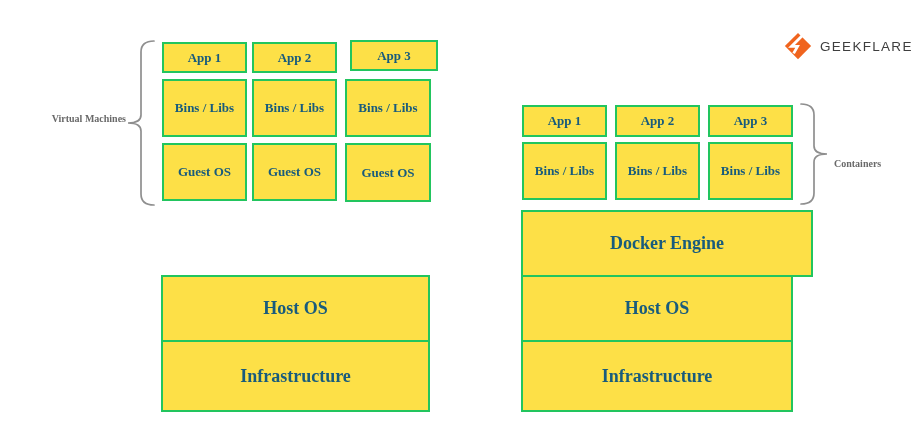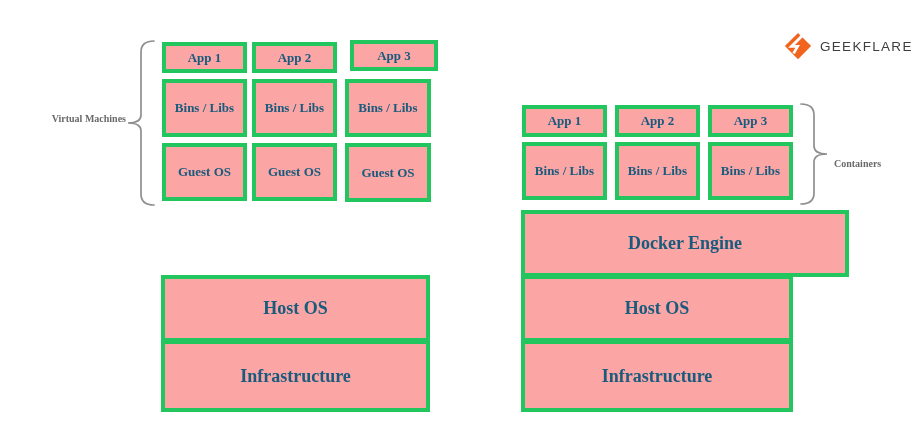--- a/index.html
+++ b/index.html
@@ -7,22 +7,22 @@
     position: relative;
     width: 921px;
     height: 441px;
     background: #ffffff;
     font-family: "Liberation Serif", serif;
     overflow: hidden;
   }
   .box {
     position: absolute;
     box-sizing: border-box;
-    border: 4px solid #22c55e;
-    background: #fca5a5;
+    border: 2px solid #22c55e;
+    background: #fde047;
     color: #185b7d;
     font-weight: bold;
     display: flex;
     align-items: center;
     justify-content: center;
     text-align: center;
   }
   .small { font-size: 13px; }
   .tall  { font-size: 18px; }
   .side-label {
@@ -78,21 +78,21 @@
   <div class="box tall" style="left:161px; top:340px; width:269px; height:72px;">Infrastructure</div>
 
   <div class="box small" style="left:522px; top:105px; width:85px; height:32px;">App 1</div>
   <div class="box small" style="left:615px; top:105px; width:85px; height:32px;">App 2</div>
   <div class="box small" style="left:708px; top:105px; width:85px; height:32px;">App 3</div>
 
   <div class="box small" style="left:522px; top:142px; width:85px; height:58px;">Bins / Libs</div>
   <div class="box small" style="left:615px; top:142px; width:85px; height:58px;">Bins / Libs</div>
   <div class="box small" style="left:708px; top:142px; width:85px; height:58px;">Bins / Libs</div>
 
-  <div class="box tall" style="left:521px; top:210px; width:328px; height:67px;">Docker Engine</div>
+  <div class="box tall" style="left:521px; top:210px; width:292px; height:67px;">Docker Engine</div>
   <div class="box tall" style="left:521px; top:275px; width:272px; height:67px;">Host OS</div>
   <div class="box tall" style="left:521px; top:340px; width:272px; height:72px;">Infrastructure</div>
 
   <svg class="brace" style="left:797px; top:102px;" width="32" height="104" viewBox="0 0 32 104">
     <path d="M4 2 Q17 2 17 13 L17 44 Q17 52 30 52 Q17 52 17 60 L17 91 Q17 102 4 102"></path>
   </svg>
   <div class="side-label containers-label">Containers</div>
 
   <div class="logo">
     <svg width="28" height="28" viewBox="0 0 32 32">

